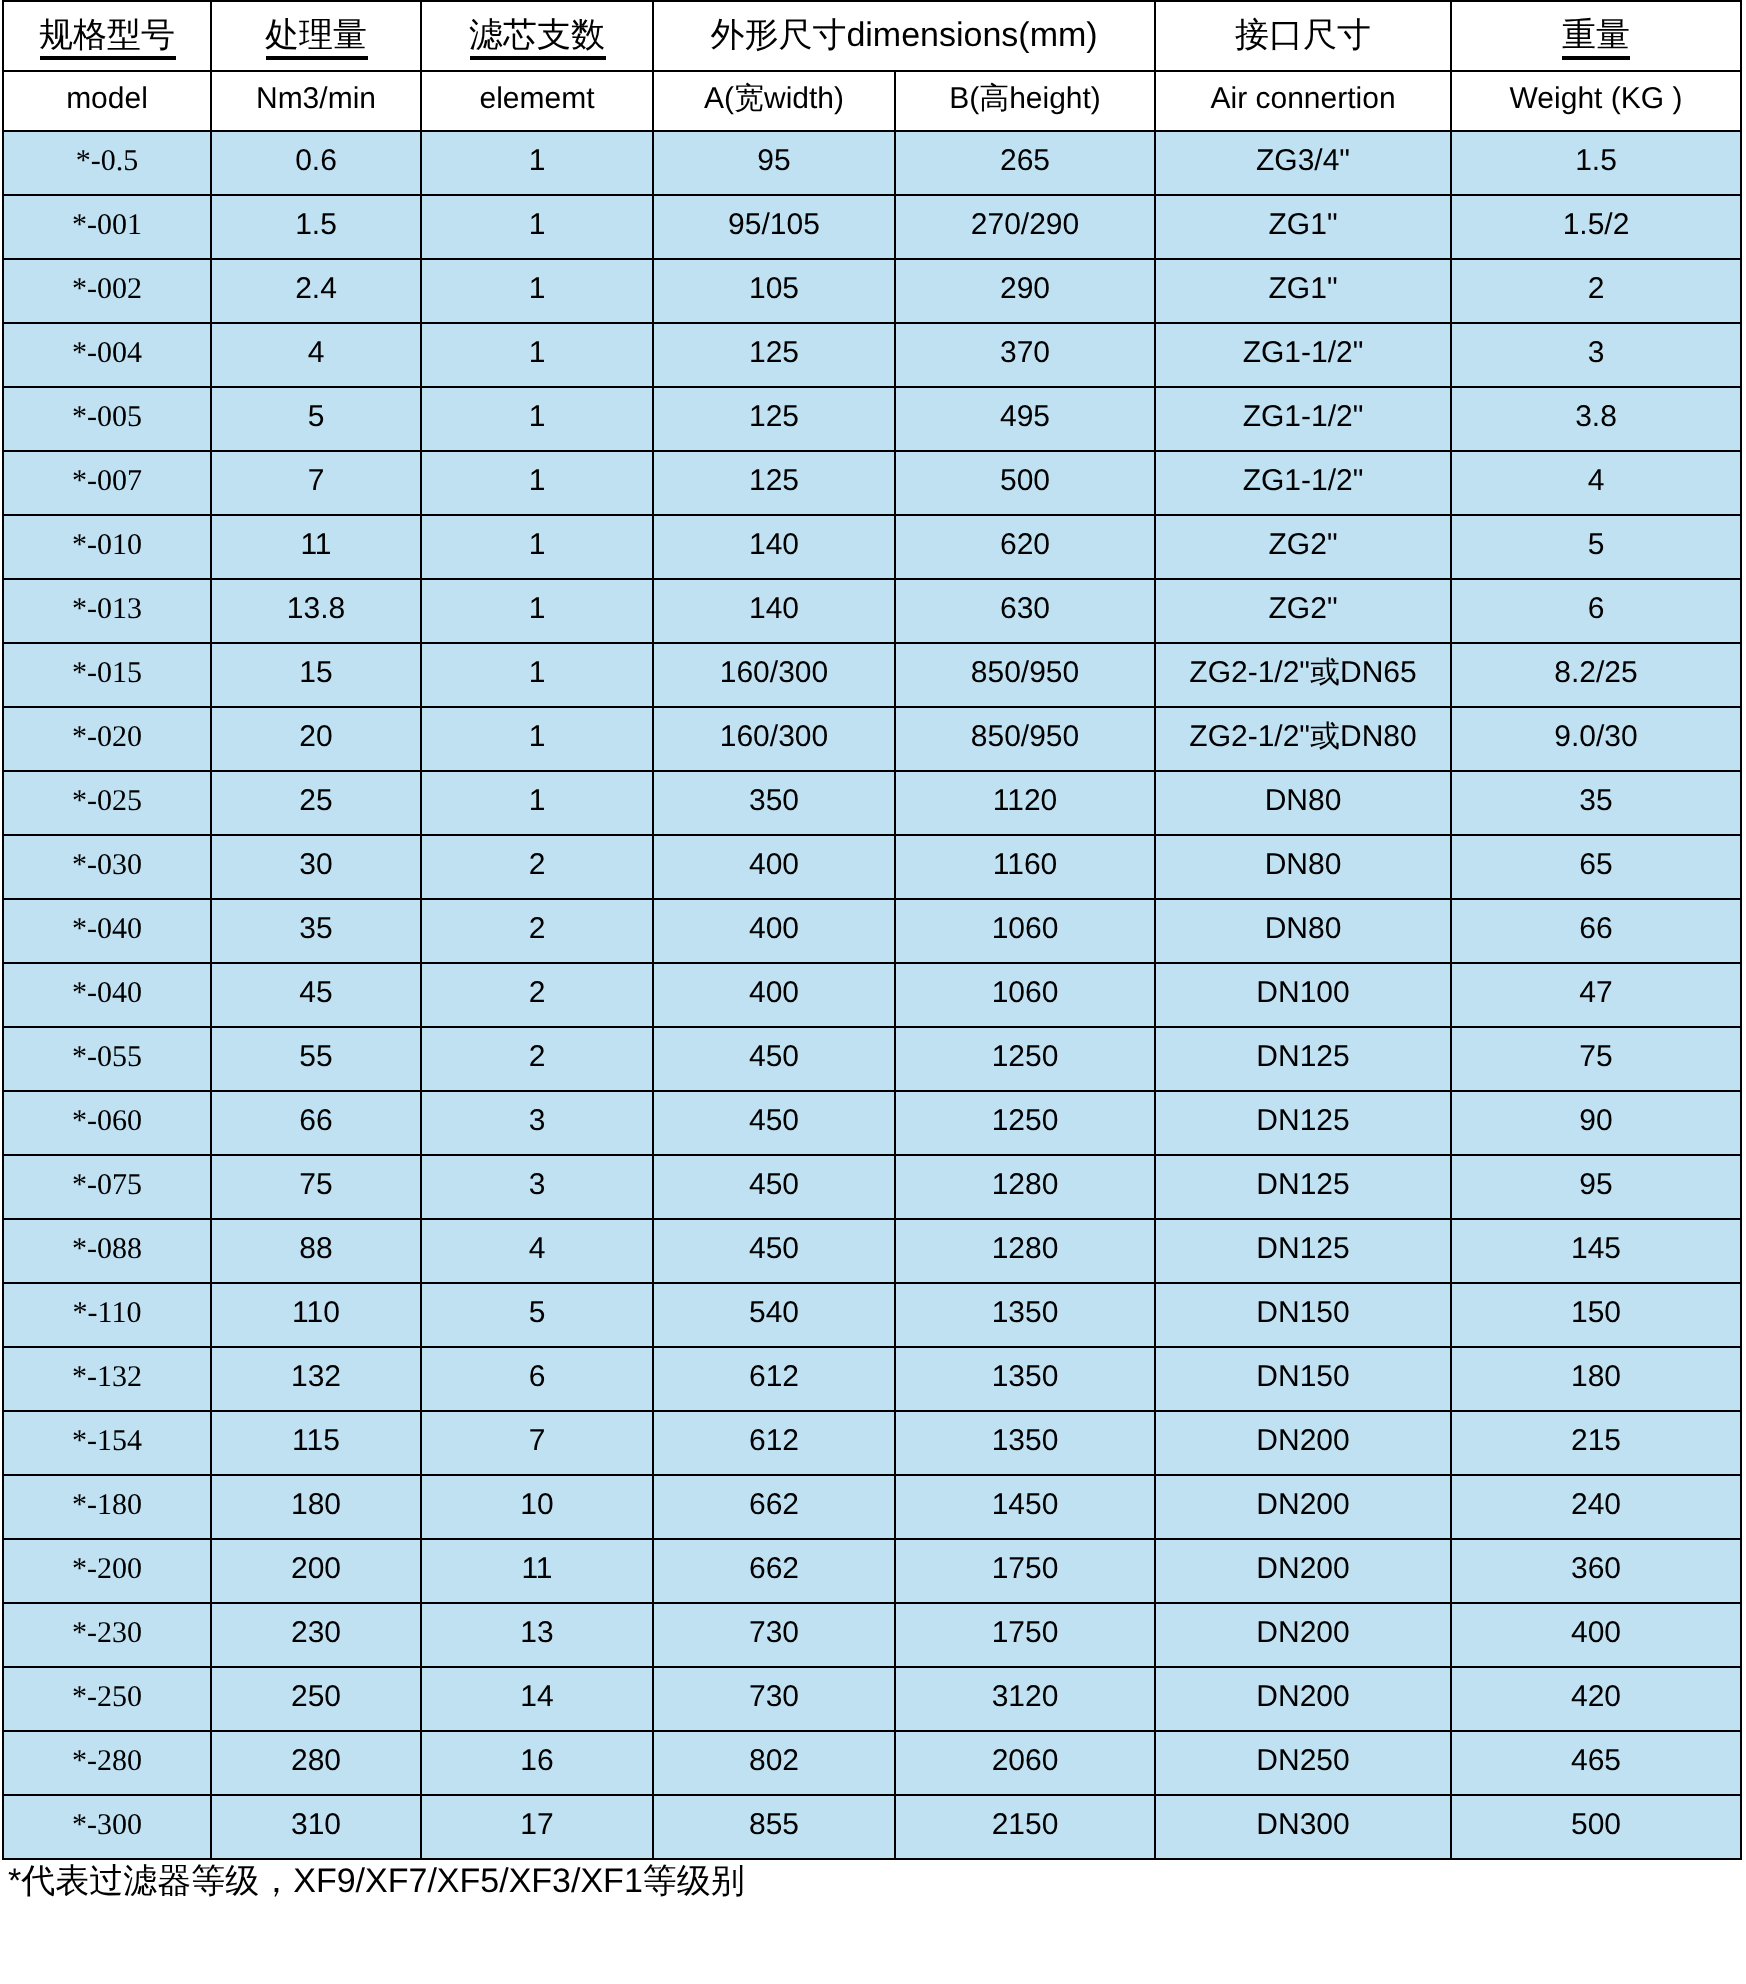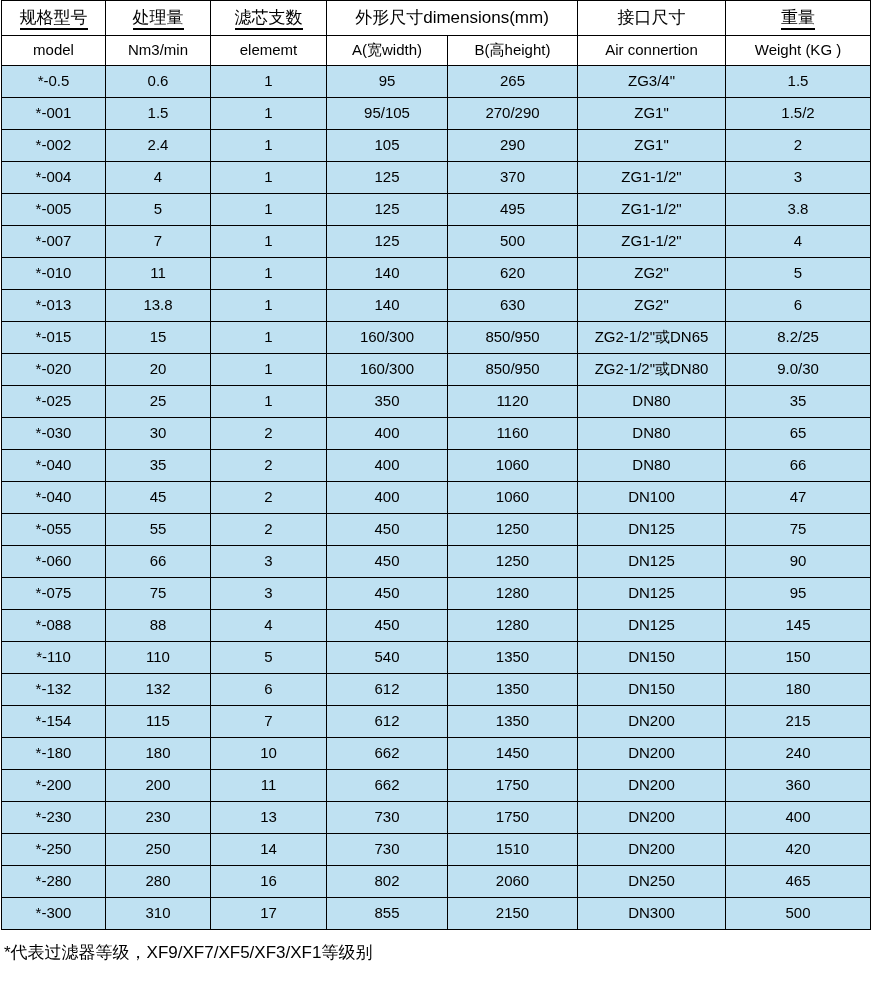--- a/index.html
+++ b/index.html
@@ -56,24 +56,25 @@
     height: 29px;
     font-size: 15px;
   }
   tbody tr td {
     height: 31px;
     font-size: 15px;
     background: #bfe1f2;
   }
   tbody tr td.model {
     letter-spacing: 0px;
+    font-family: Liberation Serif, serif;
   }
   .footnote {
     font-size: 17px;
-    padding: 12px 4px 0 4px;
+    padding: 0 4px 0 4px;
     line-height: 1.3;
     white-space: nowrap;
   }
 </style>
 </head>
 <body>
 
 <div class="sheet">
   <table class="spec">
     <colgroup>
@@ -319,21 +320,21 @@
           <td>730</td>
           <td>1750</td>
           <td>DN200</td>
           <td>400</td>
         </tr>
         <tr>
           <td class="model">*-250</td>
           <td>250</td>
           <td>14</td>
           <td>730</td>
-          <td>1510</td>
+          <td>3120</td>
           <td>DN200</td>
           <td>420</td>
         </tr>
         <tr>
           <td class="model">*-280</td>
           <td>280</td>
           <td>16</td>
           <td>802</td>
           <td>2060</td>
           <td>DN250</td>

